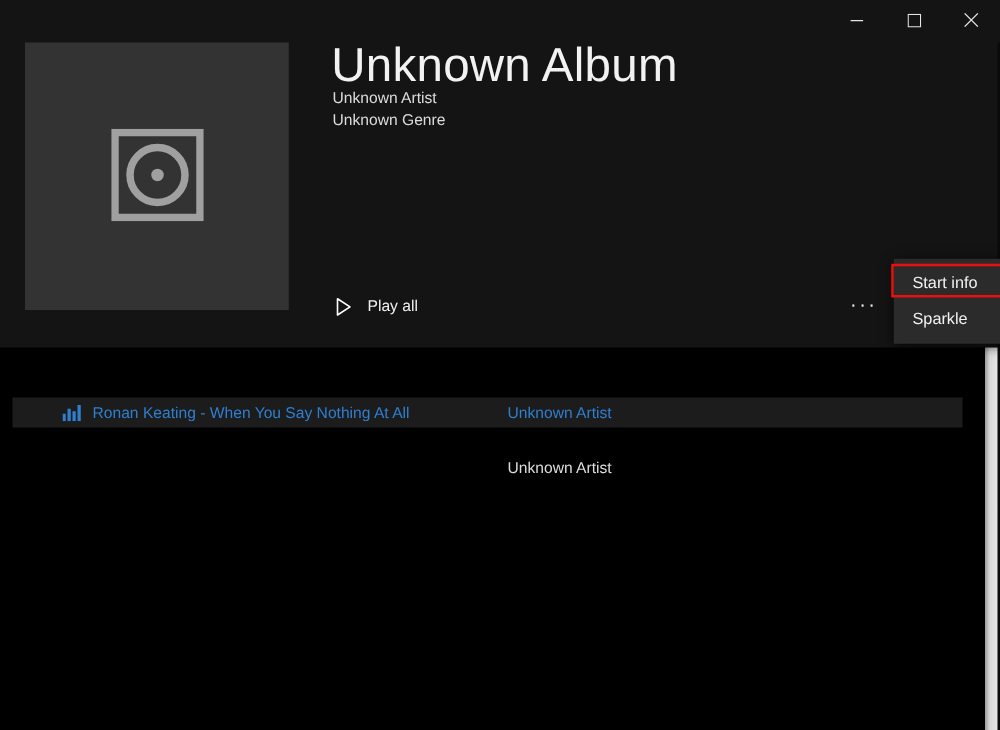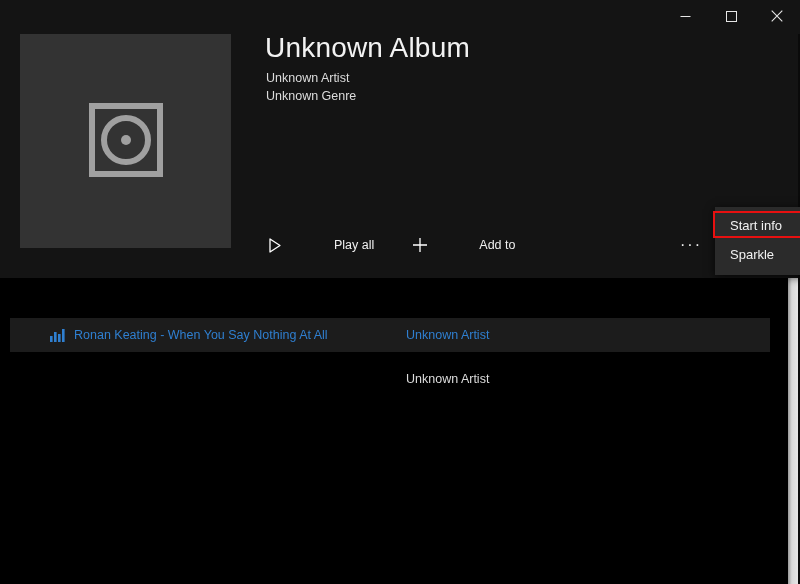--- a/index.html
+++ b/index.html
@@ -67,21 +67,21 @@
     display: flex;
     align-items: center;
     justify-content: center;
   }
   .album-art svg { display: block; }
 
   .album-title {
     position: absolute;
     left: 265px;
     top: 31px;
-    font-size: 28px;
+    font-size: 38px;
     font-weight: 300;
     letter-spacing: 0.2px;
     color: #f2f2f2;
     line-height: 1.2;
     white-space: nowrap;
   }
   .album-sub {
     position: absolute;
     left: 266px;
     font-size: 12.5px;
@@ -102,21 +102,20 @@
     gap: 0px;
   }
   .cmd {
     display: flex;
     align-items: center;
     height: 34px;
     padding: 0 14px 0 0;
     margin-right: 22px;
     color: #ffffff;
     white-space: nowrap;
-    gap: 40px;
   }
   .cmd:last-child { margin-right: 0; }
   .cmd .ico {
     width: 20px;
     height: 20px;
     display: flex;
     align-items: center;
     justify-content: center;
     margin-right: 9px;
     color: #ffffff;
@@ -178,21 +177,21 @@
     top: 278px;
     width: 800px;
     height: 306px;
     background: #000000;
     z-index: 4;
   }
   .track-row {
     position: absolute;
     left: 10px;
     width: 760px;
-    height: 34px;
+    height: 24px;
     display: flex;
     align-items: center;
     box-sizing: border-box;
   }
   .track-row.selected { background: #1c1c1c; }
   .track-eq {
     width: 16px;
     height: 14px;
     margin-left: 40px;
     margin-right: 8px;
@@ -269,28 +268,20 @@
 
       <div class="cmd">
         <span class="ico">
           <svg width="14" height="15" viewBox="0 0 14 15" aria-hidden="true">
             <path d="M2 1 L12 7.5 L2 14 Z" fill="none" stroke="currentColor" stroke-width="1.3" stroke-linejoin="round"></path>
           </svg>
         </span>
         <span class="lbl">Play all</span>
       </div>
 
-      <div class="cmd">
-        <span class="ico">
-          <svg width="16" height="16" viewBox="0 0 16 16" aria-hidden="true">
-            <path d="M8 1 V15 M1 8 H15" stroke="currentColor" stroke-width="1.3"></path>
-          </svg>
-        </span>
-        <span class="lbl">Add to</span>
-      </div>
 
 
 
     </div>
 
     <div class="cmd-more">
       <span>···</span>
     </div>
 
   </div>

